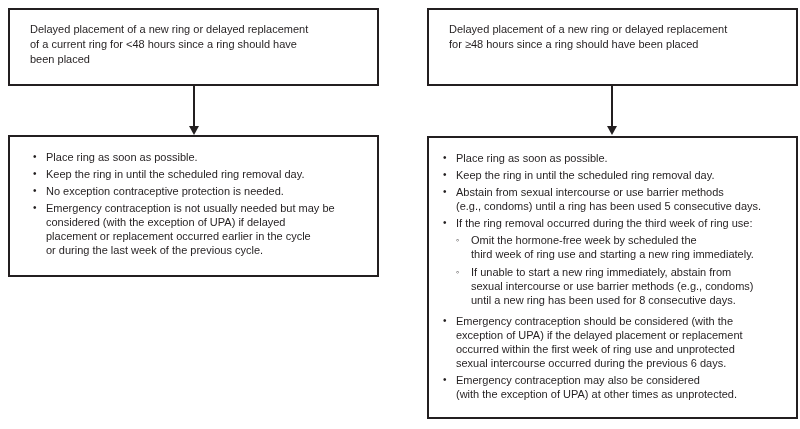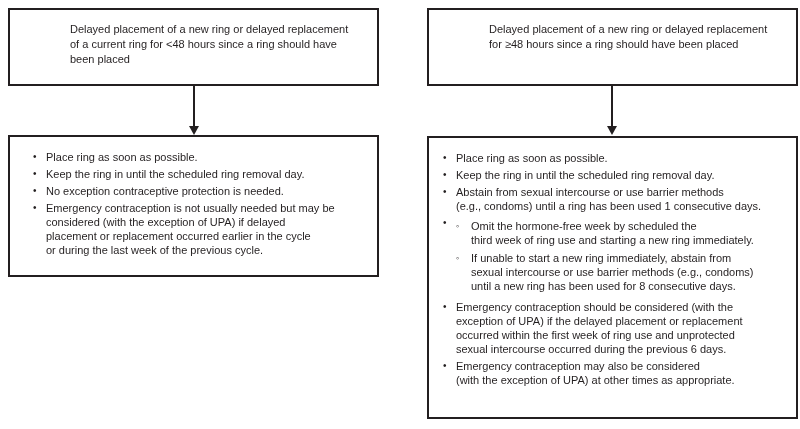--- a/index.html
+++ b/index.html
@@ -21,21 +21,20 @@
   #box-left-top    { left: 8px;   top: 8px;   width: 371px; height: 78px; }
   #box-right-top   { left: 427px; top: 8px;   width: 371px; height: 78px; }
   #box-left-bottom { left: 8px;   top: 135px; width: 371px; height: 142px; }
   #box-right-bottom{ left: 427px; top: 136px; width: 371px; height: 283px; }
 
   .condition-text {
     padding: 12px 10px 0 20px;
     font-size: 11px;
     line-height: 15px;
     white-space: pre-line;
-    margin-left: 40px;
   }
 
   .rec-list {
     list-style: none;
     margin: 0;
     padding: 13px 5px 0 0;
     font-size: 11px;
     line-height: 14px;
   }
   #box-left-bottom  .rec-list { padding-left: 23px; }
@@ -130,25 +129,26 @@
         <span class="marker">•</span>
         <div class="li-body"><span class="li-text">Place ring as soon as possible.</span></div>
       </li>
       <li>
         <span class="marker">•</span>
         <div class="li-body"><span class="li-text">Keep the ring in until the scheduled ring removal day.</span></div>
       </li>
       <li>
         <span class="marker">•</span>
         <div class="li-body"><span class="li-text">Abstain from sexual intercourse or use barrier methods
-(e.g., condoms) until a ring has been used 1 consecutive days.</span></div>
+(e.g., condoms) until a ring has been used 5 consecutive days.</span></div>
       </li>
       <li>
         <span class="marker">•</span>
         <div class="li-body">
+          <span class="li-text">If the ring removal occurred during the third week of ring use:</span>
           <ul class="sub-list">
             <li>
               <span class="marker">◦</span>
               <div class="li-body"><span class="li-text">Omit the hormone-free week by scheduled the
 third week of ring use and starting a new ring immediately.</span></div>
             </li>
             <li>
               <span class="marker">◦</span>
               <div class="li-body"><span class="li-text">If unable to start a new ring immediately, abstain from
 sexual intercourse or use barrier methods (e.g., condoms)
@@ -160,18 +160,18 @@
       <li>
         <span class="marker">•</span>
         <div class="li-body"><span class="li-text">Emergency contraception should be considered (with the
 exception of UPA) if the delayed placement or replacement
 occurred within the first week of ring use and unprotected
 sexual intercourse occurred during the previous 6 days.</span></div>
       </li>
       <li>
         <span class="marker">•</span>
         <div class="li-body"><span class="li-text">Emergency contraception may also be considered
-(with the exception of UPA) at other times as appropriate.</span></div>
+(with the exception of UPA) at other times as unprotected.</span></div>
       </li>
     </ul>
   </div>
 
 </div>
 
 </body></html>

